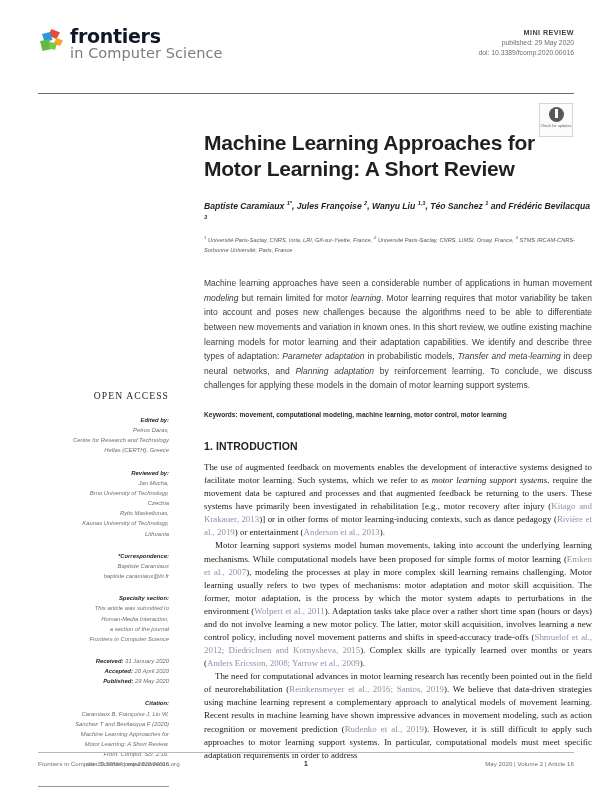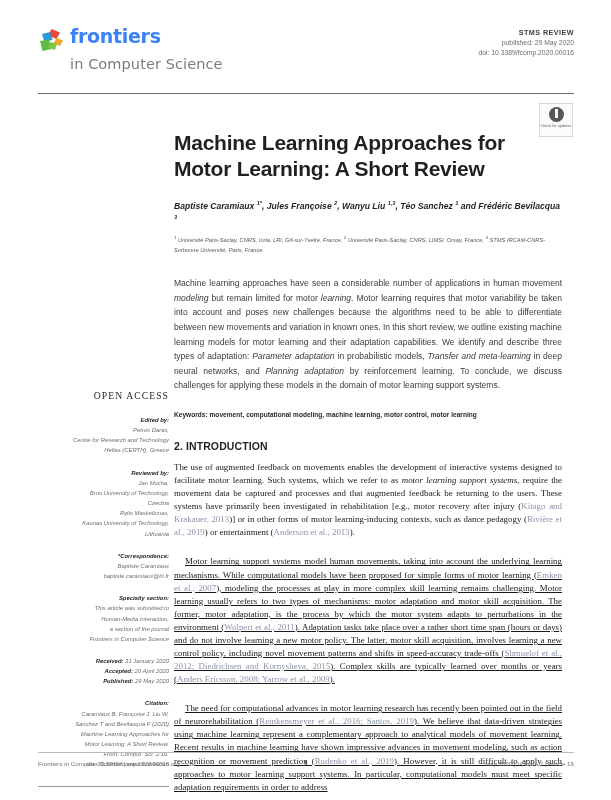--- a/index.html
+++ b/index.html
@@ -23,29 +23,29 @@
   }
   .logo-block { position: absolute; left: 0; top: 0; display: flex; align-items: flex-start; }
   .logo-mark { width: 26px; height: 28px; position: relative; margin-right: 6px; margin-top: 2px; }
   .logo-mark svg { display: block; }
   .logo-text { line-height: 1; padding-top: 1px; }
   .logo-frontiers {
     font-family: "DejaVu Sans", sans-serif;
     font-weight: bold;
     font-size: 19px;
     letter-spacing: -0.3px;
-    color: #3b82f6;
+    color: #0f172a;
     display: block;
   }
   .logo-sub {
     font-family: "DejaVu Sans", sans-serif;
     font-size: 14.5px;
     color: #7c7c80;
     display: block;
-    margin-top: 11px;
+    margin-top: 0;
     letter-spacing: 0.1px;
   }
 
   .header-right {
     position: absolute; right: 0; top: 2px;
     text-align: right;
     line-height: 1.45;
   }
   .mini-review {
     font-size: 7.2px; font-weight: bold; letter-spacing: 0.45px;
@@ -74,21 +74,21 @@
   }
   .crossmark .cm-circle:after {
     content: ""; position: absolute; left: 6px; top: 2px;
     width: 3px; height: 9px; background: #fbfbfb;
   }
   .crossmark .cm-text {
     font-size: 3.6px; color: #58585b; line-height: 1.25; letter-spacing: 0.1px;
   }
 
   
-  .main { position: absolute; left: 174px; top: 130px; width: 388px; }
+  .main { position: absolute; left: 204px; top: 130px; width: 388px; }
 
   .title {
     font-family: "Liberation Sans", sans-serif;
     font-weight: bold;
     font-size: 21px;
     line-height: 1.26;
     color: #231f20;
     letter-spacing: -0.25px;
     margin: 0 0 16px 0;
   }
@@ -139,21 +139,21 @@
   }
 
   .body-text {
     font-family: "Liberation Serif", serif;
     font-size: 8.9px;
     line-height: 1.47;
     color: #1a1a1a;
     text-align: justify;
     margin: 0;
   }
-  .body-text + .body-text { text-indent: 11px; margin-top: 16px; text-decoration: underline; }
+  .body-text + .body-text { text-indent: 11px; margin-top: 0; }
   .body-text i { }
   .cite { color: #8b93a8; }
 
   
   .sidebar {
     position: absolute; left: 38px; top: 382px; width: 131px;
     text-align: right;
   }
   .open-access {
     font-family: "Liberation Serif", serif;
@@ -203,21 +203,21 @@
           <path d="M12 14 L19 15.5 L17 22 L10.5 20 Z" fill="#7ac943"></path>
         </svg>
       </span>
       <span class="logo-text">
         <span class="logo-frontiers">frontiers</span>
         <span class="logo-sub">in Computer Science</span>
       </span>
     </div>
 
     <div class="header-right">
-      <div class="mini-review">STMS REVIEW</div>
+      <div class="mini-review">MINI REVIEW</div>
       <div class="hr-line">published: 29 May 2020</div>
       <div class="hr-line">doi: 10.3389/fcomp.2020.00016</div>
     </div>
   </div>
 
   <div class="header-rule"></div>
 
   <div class="crossmark">
     <div class="cm-circle"></div>
     <div class="cm-text">Check for updates</div>
@@ -228,21 +228,21 @@
     <h1 class="title">Machine Learning Approaches for Motor Learning: A Short Review</h1>
 
     <div class="authors">Baptiste Caramiaux <sup>1*</sup>, Jules Françoise <sup>2</sup>, Wanyu Liu <sup>1,3</sup>, Téo Sanchez <sup>1</sup> and Frédéric Bevilacqua <sup>3</sup></div>
 
     <div class="affiliations"><sup>1</sup> Université Paris-Saclay, CNRS, Inria, LRI, Gif-sur-Yvette, France, <sup>2</sup> Université Paris-Saclay, CNRS, LIMSI, Orsay, France, <sup>3</sup> STMS IRCAM-CNRS-Sorbonne Université, Paris, France</div>
 
     <div class="abstract">Machine learning approaches have seen a considerable number of applications in human movement <i>modeling</i> but remain limited for motor <i>learning</i>. Motor learning requires that motor variability be taken into account and poses new challenges because the algorithms need to be able to differentiate between new movements and variation in known ones. In this short review, we outline existing machine learning models for motor learning and their adaptation capabilities. We identify and describe three types of adaptation: <i>Parameter adaptation</i> in probabilistic models, <i>Transfer and meta-learning</i> in deep neural networks, and <i>Planning adaptation</i> by reinforcement learning. To conclude, we discuss challenges for applying these models in the domain of motor learning support systems.</div>
 
     <div class="keywords">Keywords: movement, computational modeling, machine learning, motor control, motor learning</div>
 
-    <h2 class="sec-heading">2. INTRODUCTION</h2>
+    <h2 class="sec-heading">1. INTRODUCTION</h2>
 
     <p class="body-text">The use of augmented feedback on movements enables the development of interactive systems designed to facilitate motor learning. Such systems, which we refer to as <i>motor learning support systems</i>, require the movement data be captured and processes and that augmented feedback be returning to the users. These systems have primarily been investigated in rehabilitation [e.g., motor recovery after injury (<span class="cite">Kitago and Krakauer, 2013</span>)] or in other forms of motor learning-inducing contexts, such as dance pedagogy (<span class="cite">Rivière et al., 2019</span>) or entertainment (<span class="cite">Anderson et al., 2013</span>).</p>
     <p class="body-text">Motor learning support systems model human movements, taking into account the underlying learning mechanisms. While computational models have been proposed for simple forms of motor learning (<span class="cite">Emken et al., 2007</span>), modeling the processes at play in more complex skill learning remains challenging. Motor learning usually refers to two types of mechanisms: motor adaptation and motor skill acquisition. The former, motor adaptation, is the process by which the motor system adapts to perturbations in the environment (<span class="cite">Wolpert et al., 2011</span>). Adaptation tasks take place over a rather short time span (hours or days) and do not involve learning a new motor policy. The latter, motor skill acquisition, involves learning a new control policy, including novel movement patterns and shifts in speed-accuracy trade-offs (<span class="cite">Shmuelof et al., 2012; Diedrichsen and Kornysheva, 2015</span>). Complex skills are typically learned over months or years (<span class="cite">Anders Ericsson, 2008; Yarrow et al., 2009</span>).</p>
     <p class="body-text">The need for computational advances in motor learning research has recently been pointed out in the field of neurorehabilitation (<span class="cite">Reinkensmeyer et al., 2016; Santos, 2019</span>). We believe that data-driven strategies using machine learning represent a complementary approach to analytical models of movement learning. Recent results in machine learning have shown impressive advances in movement modeling, such as action recognition or movement prediction (<span class="cite">Rudenko et al., 2019</span>). However, it is still difficult to apply such approaches to motor learning support systems. In particular, computational models must meet specific adaptation requirements in order to address</p>
   </div>
 
   <div class="sidebar">
 
     <div class="open-access">OPEN ACCESS</div>
 

